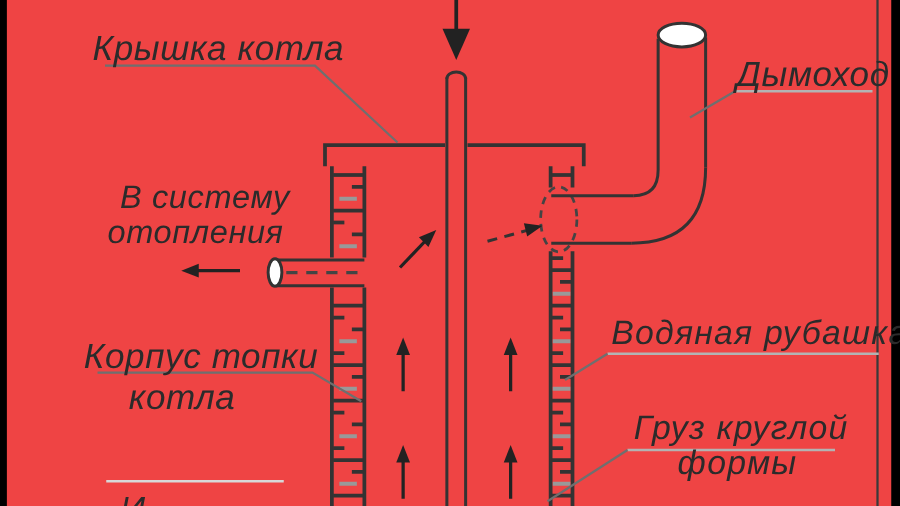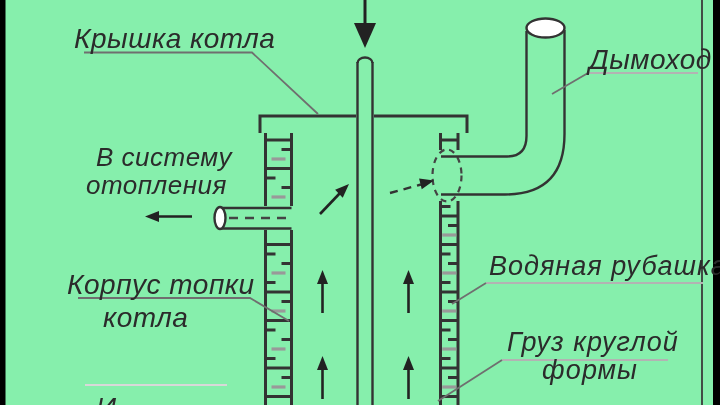--- a/index.html
+++ b/index.html
@@ -1,18 +1,18 @@
 <!DOCTYPE html>
 <html><head>
 <meta charset="utf-8">
 <style>
   html,body{margin:0;padding:0;background:#e9e9e9;}
   .stage{
     position:relative;width:720px;height:405px;overflow:hidden;
-    background:#86efac;
+    background:#ef4444;
     font-family:"Liberation Sans", sans-serif;
   }
   svg{display:block;}
   .lbl{
     font-family:"Liberation Sans", sans-serif;
     font-style:italic;
     fill:#2b2b2b;
   }
   .fs28{font-size:28px;letter-spacing:.5px;}
   .fs27{font-size:27px;letter-spacing:1px;}

